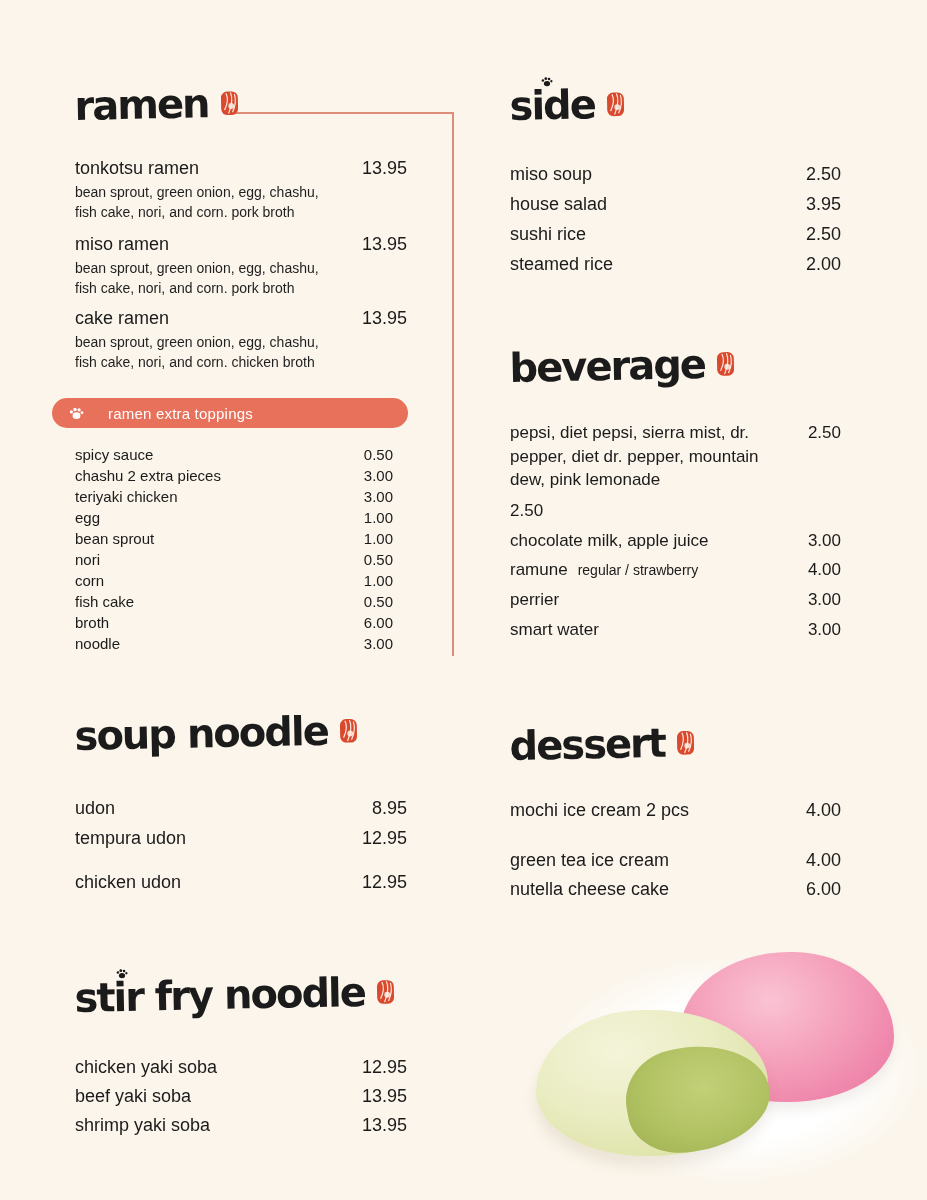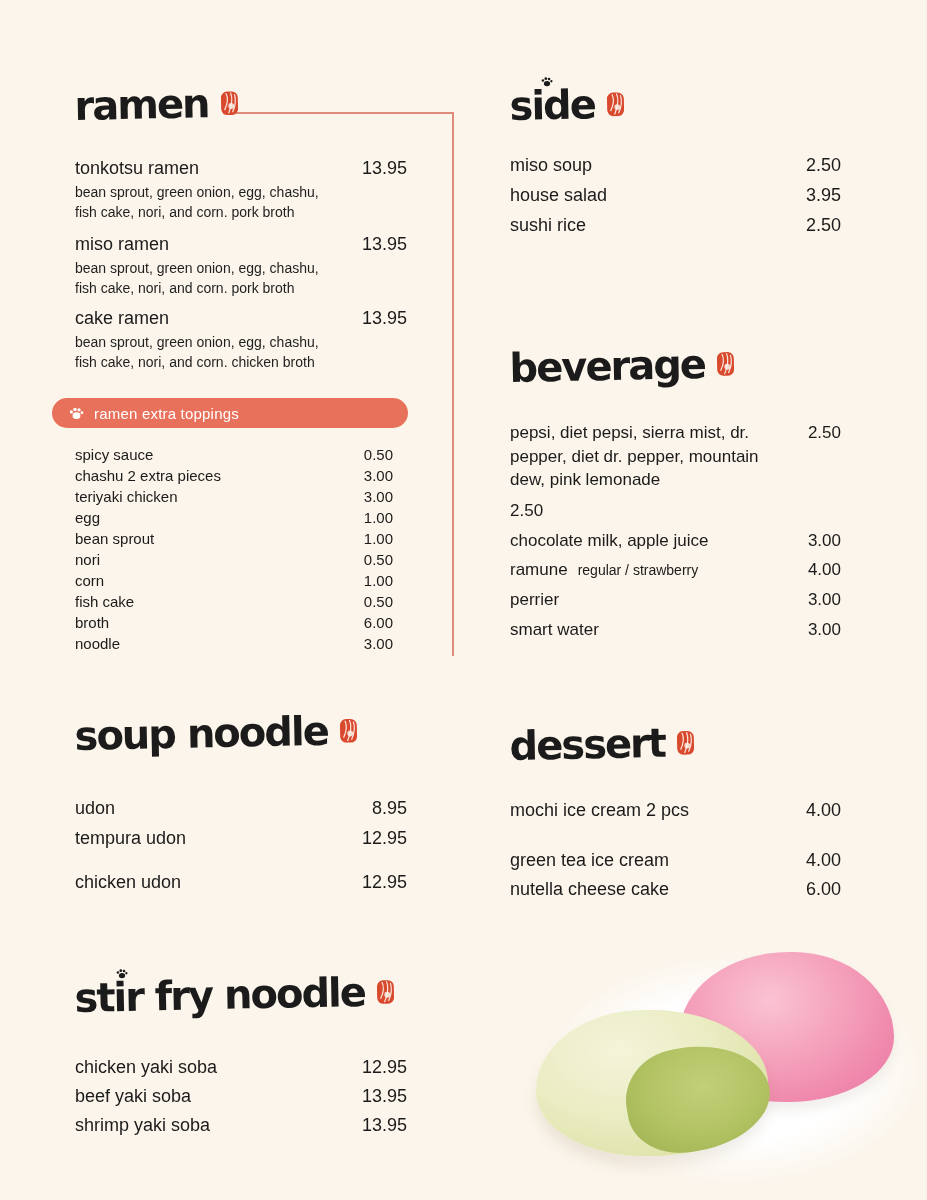--- a/index.html
+++ b/index.html
@@ -25,30 +25,30 @@
   .i-price{font-size:18px;white-space:nowrap;text-align:right;}
   .i-desc{font-size:14px;line-height:20px;margin-top:3px;color:#1f1f1f;}
   .i-note{font-size:13.5px;line-height:18px;color:#1f1f1f;}
   .inline-note{font-size:14px;margin-left:10px;white-space:nowrap;}
   
   .top-row{display:flex;justify-content:space-between;align-items:center;height:21px;font-size:15px;}
   
   .pill{
     display:flex;align-items:center;
     background:#e8715b;border-radius:15px;color:#ffffff;
-    padding-left:17px;box-sizing:border-box;
+    padding-left:17px;box-sizing:border-box;gap:14px;
   }
   .pill-label{font-size:15px;margin-left:10px;letter-spacing:0.2px;}
   
   .line{background:#dc8c78;}
   
   .combo-name{font-size:17px;line-height:23.5px;width:258px;}
   .bev-row{display:flex;justify-content:space-between;align-items:center;height:29.8px;}
   .bev-row .i-name,.bev-row .i-price{font-size:17px;}
-  .side-row{display:flex;justify-content:space-between;align-items:flex-start;height:30px;}
+  .side-row{display:flex;justify-content:space-between;align-items:flex-end;height:30px;}
   .stir-row{display:flex;justify-content:space-between;align-items:center;height:29px;}
   
   .photo{pointer-events:none;}
   .glow{
     position:absolute;left:0;top:0;width:100%;height:100%;
     background:radial-gradient(ellipse 62% 55% at 52% 52%, #ffffff 48%, rgba(255,255,255,0) 78%);
   }
   .mochi{position:absolute;}
   .mochi-pink{
     left:152px;top:24px;width:214px;height:150px;
@@ -249,20 +249,24 @@
     <span class="i-price">2.50</span>
   </div>
   <div class="side-row">
     <span class="i-name">house salad</span>
     <span class="i-price">3.95</span>
   </div>
   <div class="side-row">
     <span class="i-name">sushi rice</span>
     <span class="i-price">2.50</span>
   </div>
+  <div class="side-row">
+    <span class="i-name">steamed rice</span>
+    <span class="i-price">2.00</span>
+  </div>
 </div>
 
 <div class="abs heading" style="left:510px;top:346px;">
   <span>beverage</span>
   <svg class="stamp" viewBox="0 0 16 22" width="18" height="25">
     <rect x="0.5" y="0.5" width="15" height="21" rx="5.5" fill="#d9492e"></rect>
     <path d="M5 2 C7.5 7 6 12 3.5 17" stroke="#fbf5eb" stroke-width="1.1" fill="none" opacity="0.9"></path>
     <path d="M9 1.5 C11.5 7 10 13 7 20" stroke="#fbf5eb" stroke-width="1.1" fill="none" opacity="0.9"></path>
     <path d="M12.5 3 C14 8 13 14 10.5 19" stroke="#fbf5eb" stroke-width="1.1" fill="none" opacity="0.9"></path>
     <circle cx="9.5" cy="13.5" r="2.6" fill="#fbf5eb" opacity="0.85"></circle>

